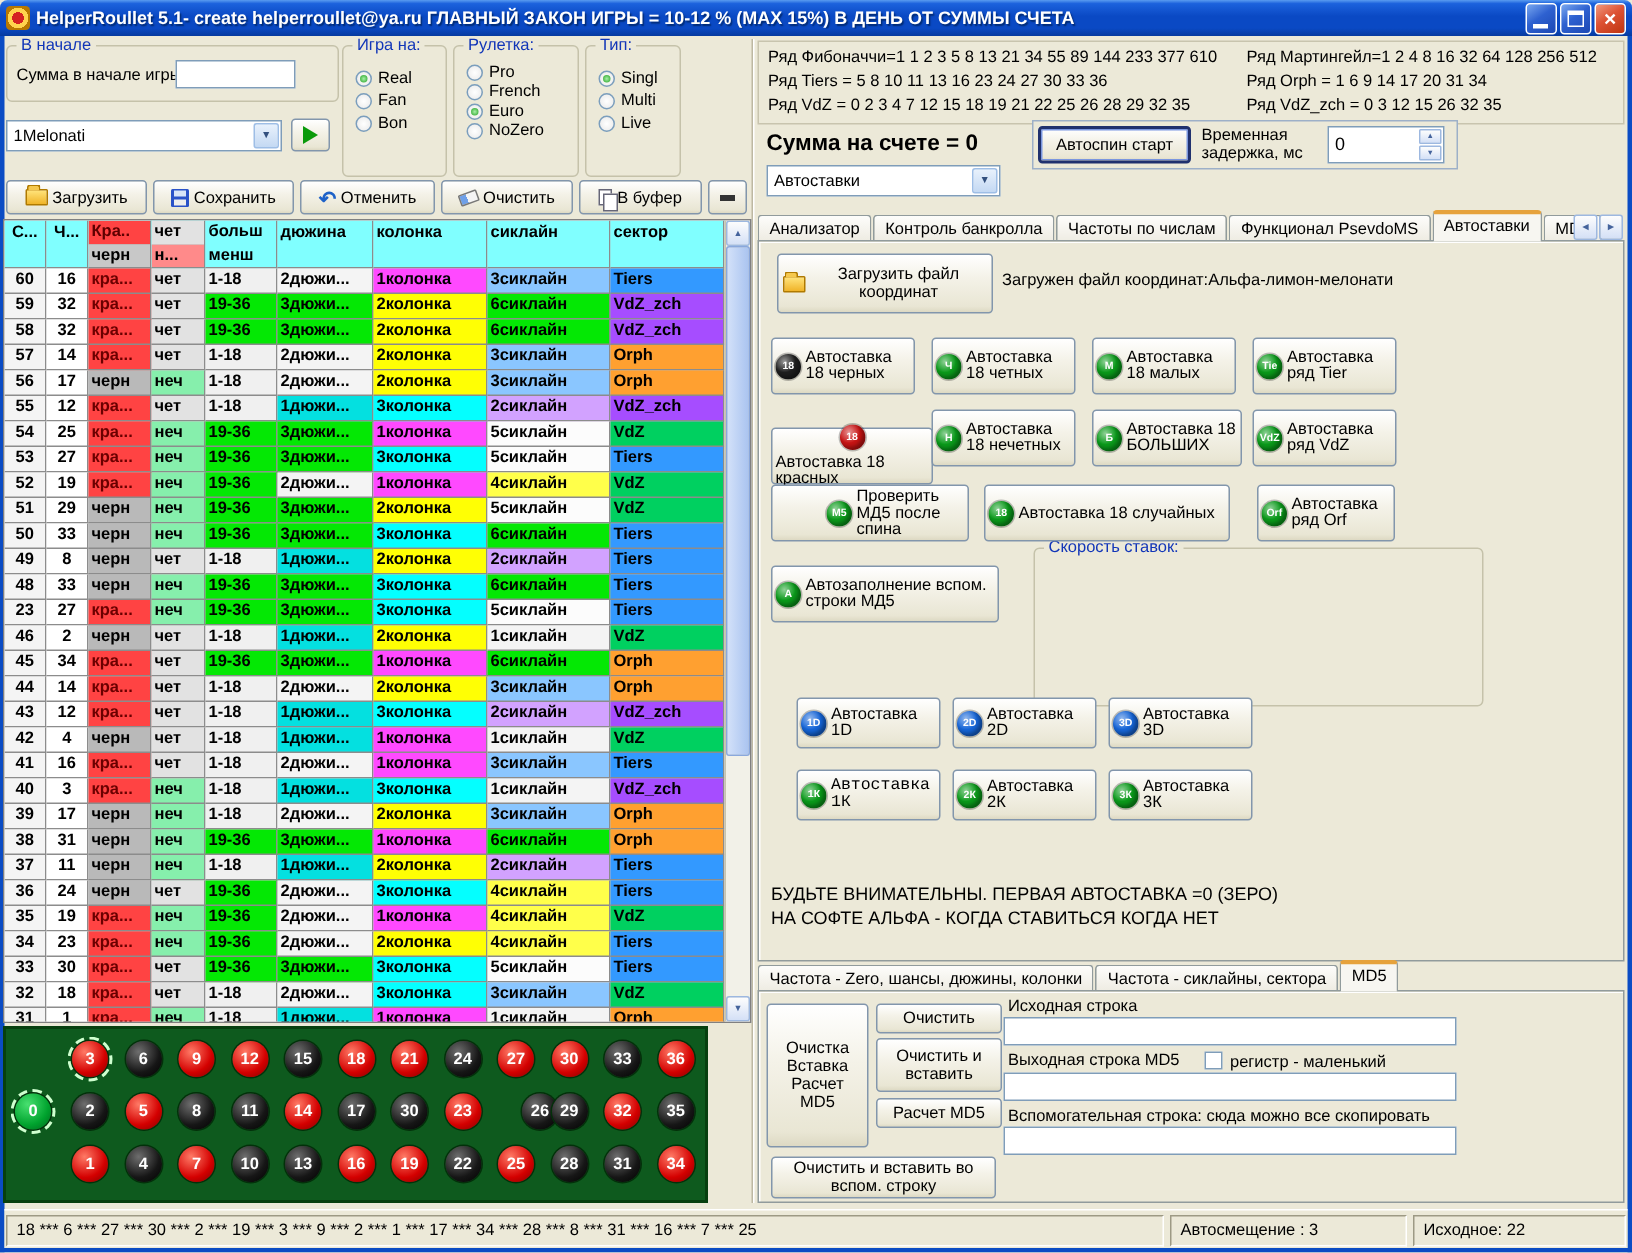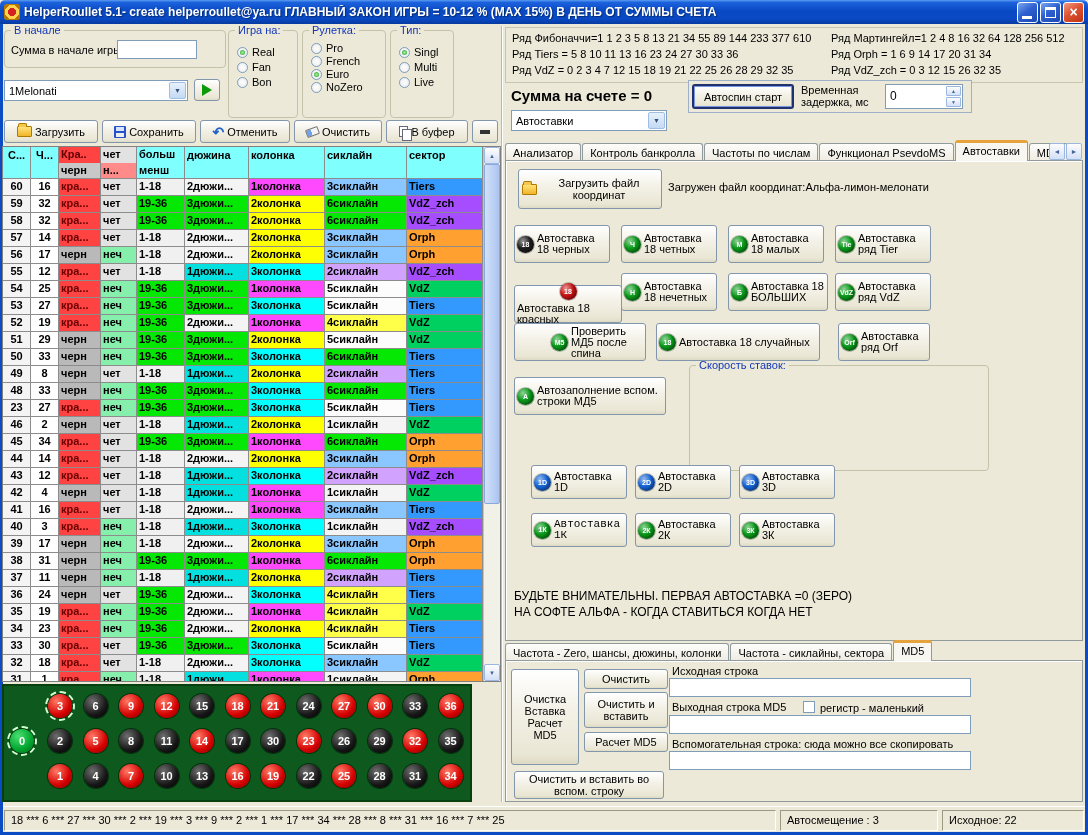--- a/index.html
+++ b/index.html
@@ -605,21 +605,21 @@
     <div class="num nblack" style="left: 399px; top: 8px;">33</div>
     <div class="num nred" style="left: 434.5px; top: 8px;">36</div>
     <div class="num nblack" style="left: 44px; top: 43px;">2</div>
     <div class="num nred" style="left: 79.5px; top: 43px;">5</div>
     <div class="num nblack" style="left: 115px; top: 43px;">8</div>
     <div class="num nblack" style="left: 150.5px; top: 43px;">11</div>
     <div class="num nred" style="left: 186px; top: 43px;">14</div>
     <div class="num nblack" style="left: 221.5px; top: 43px;">17</div>
     <div class="num nblack" style="left: 257px; top: 43px;">30</div>
     <div class="num nred" style="left: 292.5px; top: 43px;">23</div>
-    <div class="num nblack" style="left: 328px; top: 43px;">26</div>
+    <div class="num nblack" style="left: 344px; top: 43px;">26</div>
     <div class="num nblack" style="left: 363.5px; top: 43px;">29</div>
     <div class="num nred" style="left: 399px; top: 43px;">32</div>
     <div class="num nblack" style="left: 434.5px; top: 43px;">35</div>
     <div class="num nred" style="left: 44px; top: 78px;">1</div>
     <div class="num nblack" style="left: 79.5px; top: 78px;">4</div>
     <div class="num nred" style="left: 115px; top: 78px;">7</div>
     <div class="num nblack" style="left: 150.5px; top: 78px;">10</div>
     <div class="num nblack" style="left: 186px; top: 78px;">13</div>
     <div class="num nred" style="left: 221.5px; top: 78px;">16</div>
     <div class="num nred" style="left: 257px; top: 78px;">19</div>

